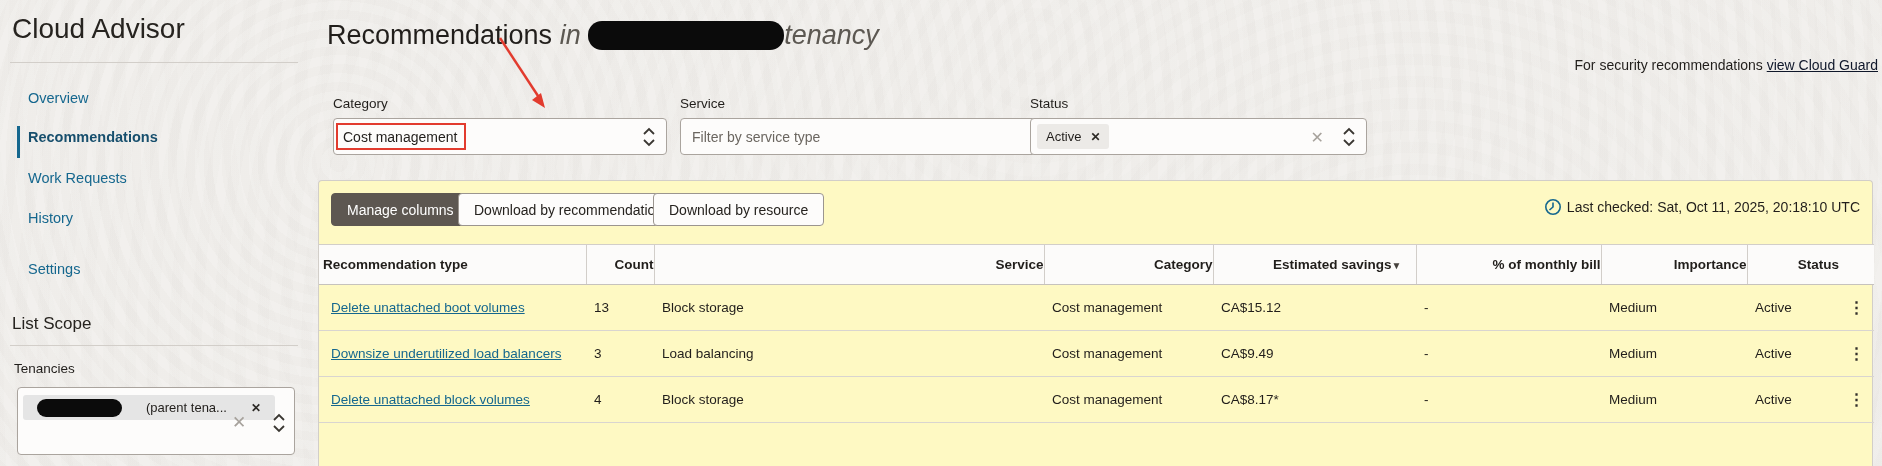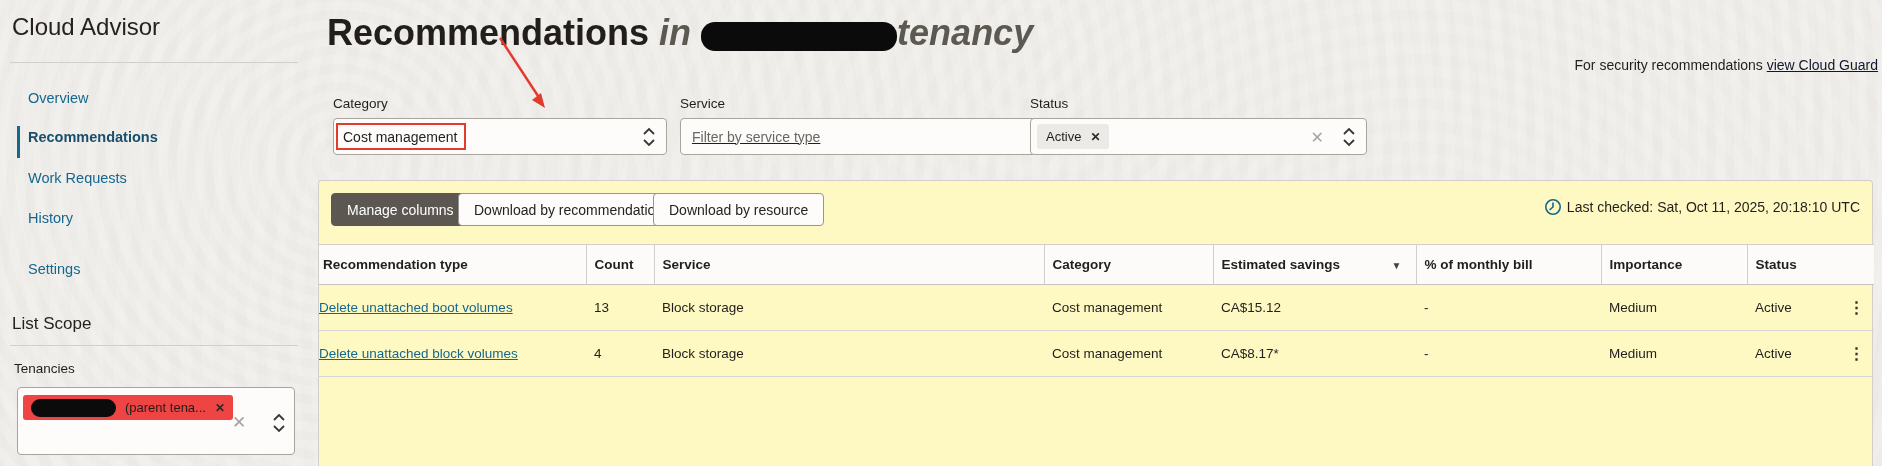--- a/index.html
+++ b/index.html
@@ -10,63 +10,63 @@
     color:#211e1b;
     background-color:#f2f0ed;
     background-image:
       repeating-radial-gradient(circle at 18% 35%, rgba(130,123,116,0.022) 0 9px, rgba(255,255,255,0.03) 9px 18px),
       repeating-radial-gradient(circle at 75% 80%, rgba(130,123,116,0.018) 0 11px, rgba(255,255,255,0.025) 11px 22px),
       repeating-radial-gradient(circle at 55% 10%, rgba(130,123,116,0.015) 0 13px, rgba(255,255,255,0.02) 13px 26px);
   }
   .abs { position:absolute; }
 
   
-  .sb-title { left:12px; top:13px; font-size:24px; font-weight:400; color:#26231f; }
+  .sb-title { left:12px; top:13px; font-size:28px; font-weight:400; color:#26231f; }
   .divider { height:1px; background:#d2cec9; }
   .sb-div1 { left:10px; top:62px; width:288px; }
   .nav-item { left:28px; font-size:14.5px; color:#15678e; cursor:pointer; white-space:nowrap; }
   .nav-item.active { font-weight:700; color:#174f6d; }
   .nav-bar { left:17px; top:126px; width:3px; height:32px; background:#15678e; }
   .sb-scope { left:12px; top:314px; font-size:17px; color:#26231f; }
   .sb-div2 { left:10px; top:345px; width:288px; }
   .sb-tenlabel { left:14px; top:361px; font-size:13.5px; }
   .ten-box {
     left:17px; top:387px; width:278px; height:68px;
     background:#fdfcfb; border:1px solid #aaa49e; border-radius:4px;
   }
   .ten-chip {
     position:absolute; left:5px; top:7px; height:25px;
-    display:flex; align-items:center; gap:9px; padding:0 8px;
-    background:#ef4444; border-radius:3px; font-size:13px;
+    display:flex; align-items:center; gap:24px; padding:0 14px;
+    background:#e5e5e5; border-radius:3px; font-size:13px;
   }
   .redact-sm { width:85px; height:18px; background:#0b0b0b; border-radius:9px; }
   .chip-x { font-weight:700; font-size:12px; color:#2c2925; cursor:pointer; }
   .ten-clear { left:214px; top:24px; font-size:17px; color:#a7a29c; cursor:pointer; }
   .chev { cursor:pointer; }
 
   
-  .page-title { left:327px; top:12px; font-size:36px; font-weight:700; white-space:nowrap; }
+  .page-title { left:327px; top:20px; font-size:27px; font-weight:400; white-space:nowrap; }
   .title-muted { font-style:italic; color:#5c5852; }
   .redact-lg { display:inline-block; width:196px; height:29px; background:#0b0b0b; border-radius:14px; vertical-align:-6px; }
   .sec-note { right:4px; top:57px; font-size:14px; white-space:nowrap; }
   .sec-link { color:#0f172a; text-decoration:underline; cursor:pointer; }
 
   
   .anno-arrow { left:488px; top:28px; width:72px; height:92px; pointer-events:none; }
   .anno-box { left:2px; top:4px; width:130px; height:27px; border:2px solid #e23b2e; position:absolute; pointer-events:none; }
 
   
   .f-label { font-size:13.5px; top:96px; }
   .f-box {
     top:118px; height:37px; background:#fdfcfb;
     border:1px solid #aaa49e; border-radius:4px;
     display:flex; align-items:center; font-size:14px;
   }
   .lbl-cat { left:333px; } .box-cat { left:333px; width:334px; padding-left:9px; }
-  .lbl-svc { left:680px; } .box-svc { left:680px; width:401px; padding-left:11px;text-decoration:underline; }
+  .lbl-svc { left:680px; } .box-svc { left:680px; width:401px; padding-left:11px; }
   .lbl-sts { left:1030px; } .box-sts { left:1030px; width:337px; padding-left:6px; }
   .placeholder { color:#6b6660; }
   .f-chev { position:absolute; right:9px; top:8px; }
   .sts-chip {
     height:25px; display:flex; align-items:center; gap:9px; padding:0 9px;
     background:#eceae7; border-radius:3px; font-size:13px;
   }
   .sts-clear { position:absolute; right:42px; top:9px; font-size:16px; color:#a7a29c; cursor:pointer; }
 
   
@@ -82,24 +82,24 @@
   .btn-dlrec { left:139px; } .btn-dlres { left:334px; }
   .last-checked { position:absolute; right:12px; top:17px; display:flex; align-items:center; gap:5px; font-size:14px; }
 
   
   table { position:absolute; left:0; top:63px; width:1555px; border-collapse:collapse; table-layout:fixed; font-size:13.5px; }
   thead th {
     height:40px; text-align:left; font-weight:700; padding:0 0 0 8px;
     border-top:1px solid #d2cec9; border-bottom:1px solid #c6c2bd;
     background:#fcfbfa; white-space:nowrap; overflow:hidden;
   }
-  thead th.sep { border-left:1px solid #d2cec9; }
+  thead th.sep { border-left:1px solid #d2cec9;text-align:right; }
   thead th:first-child { padding-left:4px; }
   tbody td { height:46px; padding:0 0 0 8px; border-bottom:1px solid #d9d5d0; white-space:nowrap; overflow:hidden; }
-  tbody td:first-child { padding-left:0; }
+  tbody td:first-child { padding-left:12px; }
   a.rec-link { color:#15678e; text-decoration:underline; cursor:pointer; }
   .sort-ind { float:right; margin-right:14px; margin-top:3px; font-size:10px; color:#45413c; cursor:pointer; }
   .kebab { font-size:16px; font-weight:700; color:#33302b; letter-spacing:0; cursor:pointer; line-height:1; }
   td.actions, th.actions { text-align:center; padding:0; }
 </style>
 </head>
 <body>
 
 <div class="abs sb-title">Cloud Advisor</div>
 <div class="abs divider sb-div1"></div>
@@ -223,20 +223,31 @@
         <td>13</td>
         <td>Block storage</td>
         <td>Cost management</td>
         <td>CA$15.12</td>
         <td>-</td>
         <td>Medium</td>
         <td>Active</td>
         <td class="actions"><span class="kebab">⋮</span></td>
       </tr>
       <tr>
+        <td><a class="rec-link">Downsize underutilized load balancers</a></td>
+        <td>3</td>
+        <td>Load balancing</td>
+        <td>Cost management</td>
+        <td>CA$9.49</td>
+        <td>-</td>
+        <td>Medium</td>
+        <td>Active</td>
+        <td class="actions"><span class="kebab">⋮</span></td>
+      </tr>
+      <tr>
         <td><a class="rec-link">Delete unattached block volumes</a></td>
         <td>4</td>
         <td>Block storage</td>
         <td>Cost management</td>
         <td>CA$8.17*</td>
         <td>-</td>
         <td>Medium</td>
         <td>Active</td>
         <td class="actions"><span class="kebab">⋮</span></td>
       </tr>

